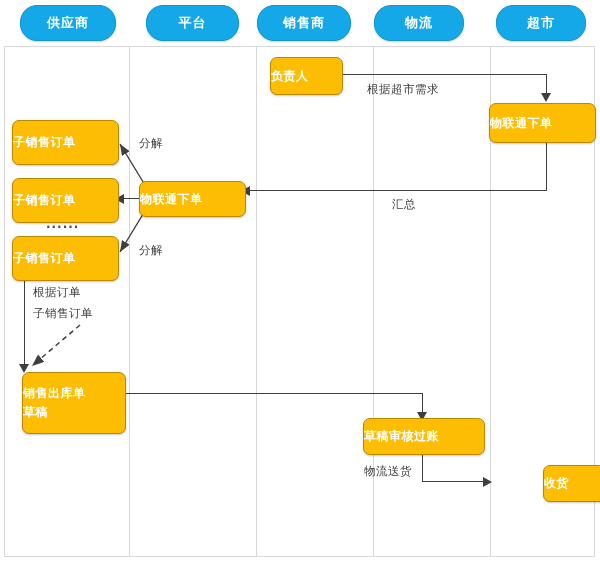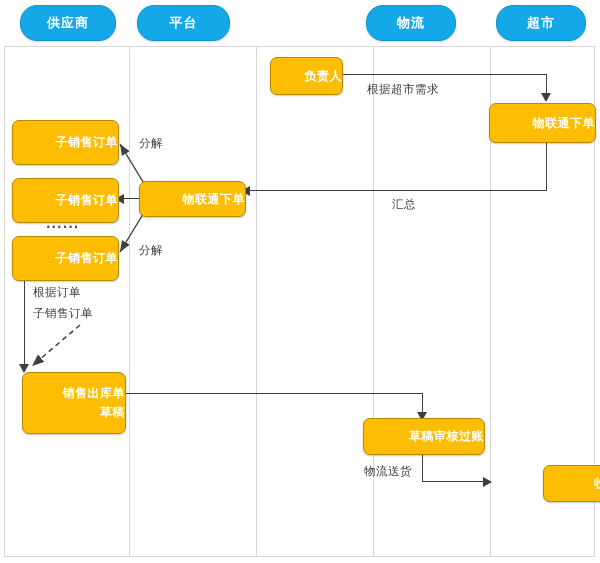--- a/index.html
+++ b/index.html
@@ -64,21 +64,21 @@
   .node {
     position: absolute;
     border-radius: 7px;
     background: #fcbd02;
     border: 1px solid #b98a00;
     color: #ffffff;
     font-size: 12px;
     font-weight: bold;
     display: flex;
     flex-direction: column;
-    align-items: flex-end;
+    align-items: flex-start;
     justify-content: center;
     text-align: center;
     letter-spacing: 0.5px;
     box-shadow: 0 1px 2px rgba(0,0,0,0.22);
     line-height: 1.55;
   }
 
   
   .h-line {
     position: absolute;
@@ -134,24 +134,27 @@
     <div class="lane-div" style="left:124px;"></div>
     <div class="lane-div" style="left:251px;"></div>
     <div class="lane-div" style="left:368px;"></div>
     <div class="lane-div" style="left:485px;"></div>
     <div class="lane-right"></div>
   </div>
 
   <div class="role" style="left:20px;  top:5px; width:94px;">
       <span>供应商</span>
     </div>
-  <div class="role" style="left:137px; top:5px; width:91px;">
+  <div class="role" style="left:146px; top:5px; width:91px;">
       <span>平台</span>
     </div>
-  <div class="role" style="left:366px; top:5px; width:88px;">
+  <div class="role" style="left:257px; top:5px; width:92px;">
+      <span>销售商</span>
+    </div>
+  <div class="role" style="left:374px; top:5px; width:88px;">
       <span>物流</span>
     </div>
   <div class="role" style="left:496px; top:5px; width:88px;">
       <span>超市</span>
     </div>
 
   <div class="h-line" style="left:341px; top:74px; width:205px;"></div>
   <div class="v-line" style="left:546px; top:74px; height:20px;"></div>
   <div class="arrow arrow-down" style="left:541px; top:93px;"></div>
 

